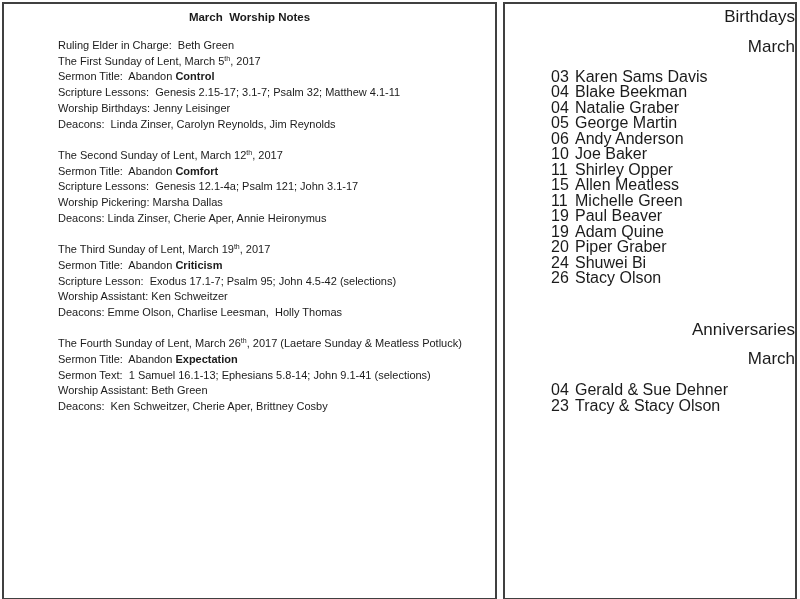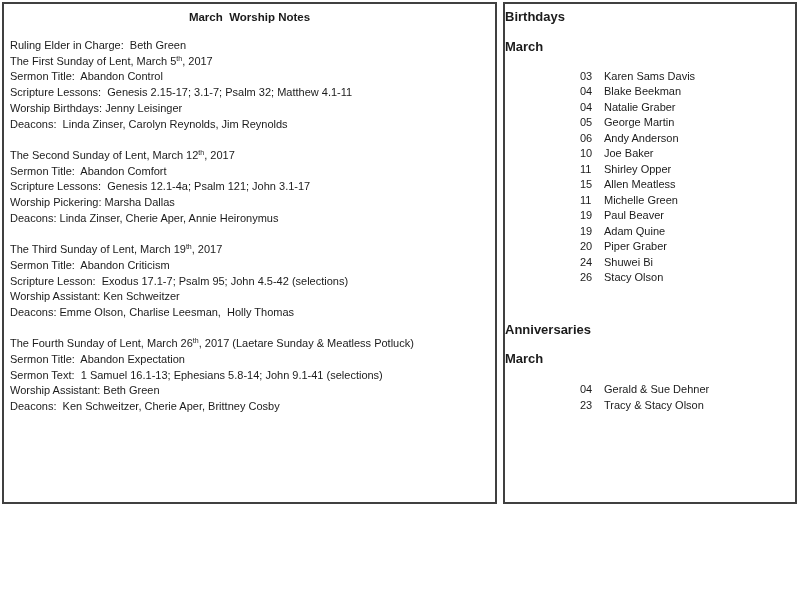--- a/index.html
+++ b/index.html
@@ -6,68 +6,68 @@
   html, body { width: 800px; height: 599px; }
   body {
     position: relative;
     background: #ffffff;
     font-family: "Liberation Sans", sans-serif;
     color: #1b1b1b;
   }
   .panel {
     position: absolute;
     top: 2px;
-    height: 502px;
+    height: 598px;
     border: 2px solid #404040;
     background: #ffffff;
     overflow: hidden;
   }
   #left-panel  { left: 2px;   width: 495px; }
   #right-panel { left: 503px; width: 294px; }
 
   
   .panel-title {
     padding-top: 5px;
     text-align: center;
     font-weight: bold;
     font-size: 11.5px;
     line-height: 16px;
     margin-bottom: 13px;
     white-space: pre-wrap;
   }
-  .blocks { padding-left: 6px; padding-right: 4px; }
+  .blocks { padding-left: 6px; padding-right: 4px; margin-left: 48px; }
   .block { margin-bottom: 15.7px; }
   .line {
     font-size: 11px;
     line-height: 15.7px;
     white-space: pre-wrap;
   }
-  .line .bold { font-weight: normal; }
+  .line .bold { font-weight: bold; }
   .line sup {
     font-size: 7px;
     line-height: 0;
     vertical-align: 4px;
   }
 
   
   .rp-heading {
-    text-align: left;
-    font-weight: bold;
-    font-size: 13px;
+    text-align: right;
+    font-weight: normal;
+    font-size: 17px;
     line-height: 16px;
     margin-bottom: 13.5px;
   }
   #birthdays-heading { margin-top: 5px; }
   #anniversaries-heading { margin-top: 36px; }
   .list { margin-top: 15px; }
   #birthdays-list { margin-top: 14px; }
   .row {
-    font-size: 11px;
+    font-size: 16px;
     line-height: 15.5px;
-    padding-left: 75px;
+    padding-left: 46px;
     white-space: pre-wrap;
   }
   .row .day  { display: inline-block; width: 24px; }
   .row .name { display: inline-block; }
 </style>
 </head>
 <body>
 
 <div class="panel" id="left-panel">
   <div class="panel-title">March  Worship Notes</div>

